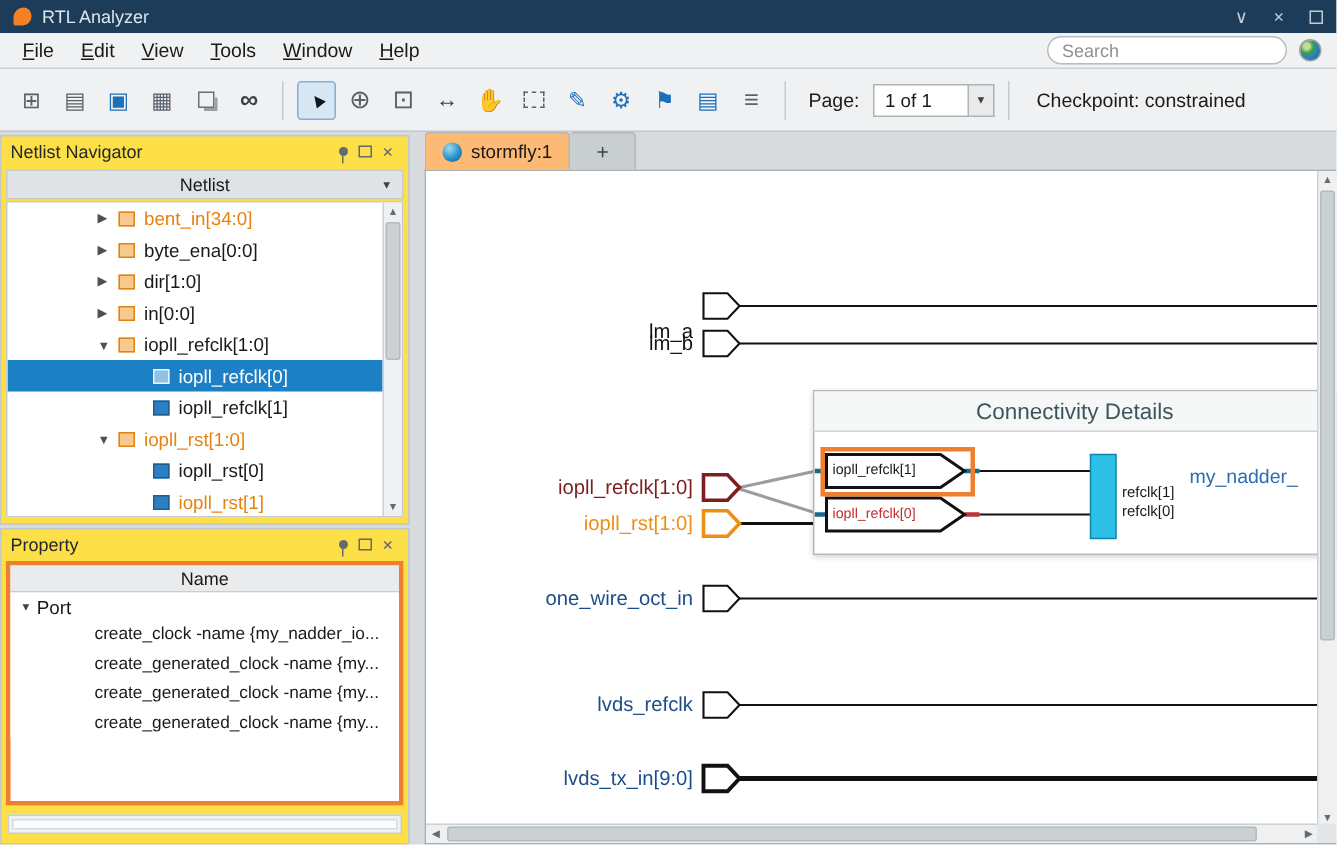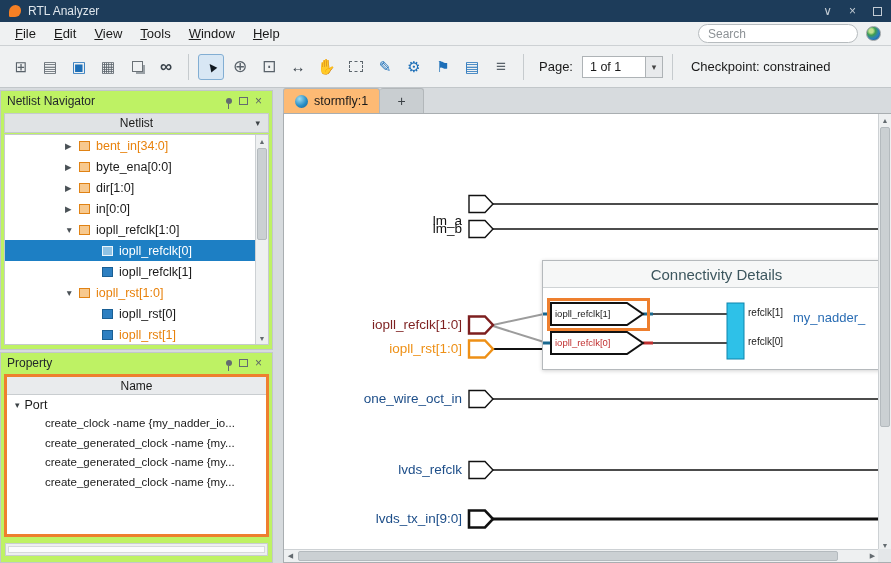--- a/index.html
+++ b/index.html
@@ -35,21 +35,21 @@
   .dash-ico{width:14px;height:11px;border:1.5px dashed #5c656c;}
   .fit-ico{position:relative;font-size:15px;color:#39424a;}
   .fit-ico .over{position:absolute;left:50%;top:50%;transform:translate(-50%,-52%);}
   #page-label{margin-left:6px;}
   #page-combo{display:flex;align-items:flex-end;margin-left:6px;flex:none;}
   #page-combo .val{width:64px;height:22px;background:#fff;border:1px solid #aeb3b6;font-size:12.5px;display:flex;align-items:center;padding-left:7px;}
   #page-combo .dd{width:17px;height:22px;border:1px solid #aeb3b6;border-left:none;background:#e8eaec;display:flex;align-items:center;justify-content:center;font-size:9px;color:#444;}
   #checkpoint{margin-left:9px;}
 
   
-  .panel{position:absolute;left:0;width:273px;background:#bef264;border:1px solid #c2c7ca;}
+  .panel{position:absolute;left:0;width:273px;background:#fde047;border:1px solid #c2c7ca;}
   #navigator{top:90px;height:260px;}
   #property{top:352px;height:211px;}
   .phead{height:20px;display:flex;align-items:center;padding:0 6px;font-size:12px;color:#23282c;}
   .phead .sp{flex:1;}
   .hico{display:flex;align-items:center;justify-content:center;width:15px;height:15px;color:#5d6468;font-size:12px;}
   .pin-ico{width:6px;height:6px;border-radius:50%;background:#646b70;position:relative;display:inline-block;}
   .pin-ico::after{content:"";position:absolute;left:2px;top:6px;width:1.5px;height:5px;background:#646b70;}
   .float-ico{width:9px;height:8px;border:1.3px solid #646b70;display:inline-block;}
 
   
@@ -77,21 +77,21 @@
   #obox{position:absolute;left:3px;right:3px;top:21px;height:163px;border:3px solid #ee7f2e;background:#fff;}
   #ptabs{height:22px;background:#e8ebed;display:flex;align-items:flex-end;}
   .ptab{height:21px;display:flex;align-items:center;padding:0 9px;font-size:12.5px;background:#d9dcdf;border-right:1px solid #bfc4c7;color:#2a2f33;white-space:nowrap;}
   .ptab.partial{width:24px;padding:0 4px;overflow:hidden;justify-content:flex-end;}
   .ptab.active{background:#fbfcfc;border-top:1px solid #bfc4c7;}
   .ptab-scroll{margin-left:auto;display:flex;gap:2px;padding:0 3px;align-items:center;height:21px;}
   .ptab-scroll span{width:13px;height:16px;background:#f2f4f5;border:1px solid #c2c7ca;display:flex;align-items:center;justify-content:center;font-size:11px;color:#4a5156;}
   #colhead{height:18px;background:#e9ebed;border-bottom:1px solid #c9cdd0;display:flex;align-items:center;justify-content:center;font-size:12px;}
   .prow-group{height:19px;display:flex;align-items:center;padding-left:8px;font-size:12.5px;gap:5px;background:#fff;}
   .prow-group .g{font-size:9px;color:#3c4246;}
-  .prow{height:19.5px;line-height:19.5px;padding-left:38px;font-size:11.5px;white-space:nowrap;overflow:hidden;background:#fff;}
+  .prow{height:19.5px;line-height:19.5px;padding-left:56px;font-size:11.5px;white-space:nowrap;overflow:hidden;background:#fff;}
   #pbottom{position:absolute;left:4px;right:4px;bottom:6px;height:13px;background:#edeff0;border:1px solid #c9cdd0;}
   #pbottom .hthumb{position:absolute;left:2px;right:2px;top:2px;bottom:2px;background:#fbfcfd;border:1px solid #d6d9db;}
 
   
   #tabbar{position:absolute;left:283px;top:88px;height:25px;display:flex;}
   .dtab{display:flex;align-items:center;gap:6px;padding:0 11px;background:#fdba74;border:1px solid #b2b7ba;border-bottom:none;border-radius:3px 3px 0 0;font-size:12.5px;}
   .dtab .dico{width:13px;height:13px;border-radius:50%;background:radial-gradient(circle at 35% 30%,#9fdcef,#2a8fc7 55%,#155f8f);flex:none;}
   .dtab-plus{width:44px;display:flex;align-items:center;justify-content:center;background:#c9ced1;border:1px solid #b2b7ba;border-bottom:none;border-left:none;border-radius:3px 3px 0 0;font-size:14px;color:#3c4246;}
 
   
@@ -106,21 +106,21 @@
   #lbl-lvdsref{top:347px;color:#1d4e89;}
   #lbl-lvdstx{top:396px;color:#1d4e89;}
   
   #conn{position:absolute;left:258px;top:146px;width:349px;height:110px;background:#fff;border:1px solid #b5b9bc;box-shadow:0 1px 4px rgba(0,0,0,.18);}
   #conn header{height:27px;background:#f6f7f7;border-bottom:1px solid #cfd3d5;display:flex;align-items:center;justify-content:center;font-size:15px;color:#3c565e;}
   #connbody{position:absolute;left:0;top:27px;right:0;bottom:0;}
   #connbody svg{position:absolute;left:0;top:0;}
   .mini-label{position:absolute;font-size:9.5px;white-space:nowrap;}
   #ml1{left:12px;top:20px;width:86px;}
   #ml2{left:12px;top:49px;width:86px;color:#c03030;}
-  #pl1{left:205px;top:19px;font-size:10px;}
+  #pl1{left:205px;top:35px;font-size:10px;}
   #pl2{left:205px;top:48px;font-size:10px;text-align:center;}
   #inst{left:250px;top:22px;font-size:13px;color:#2a6db4;width:95px;overflow:hidden;}
   #connhl{position:absolute;left:4px;top:10px;width:103px;height:33px;border:3px solid #ee7f2e;}
   
   #cvsb{position:absolute;right:0;top:0;width:13px;height:437px;background:#eef0f1;border-left:1px solid #cdd1d4;}
   #cvsb .thumb{top:13px;height:300px;}
   #chsb{position:absolute;left:0;bottom:0;height:13px;width:595px;background:#eef0f1;border-top:1px solid #cdd1d4;}
   #chsb .ar{position:absolute;top:0;width:13px;height:12px;display:flex;align-items:center;justify-content:center;font-size:7px;color:#646b70;}
   #chsb .ar.l{left:0;}
   #chsb .ar.r{right:0;}

